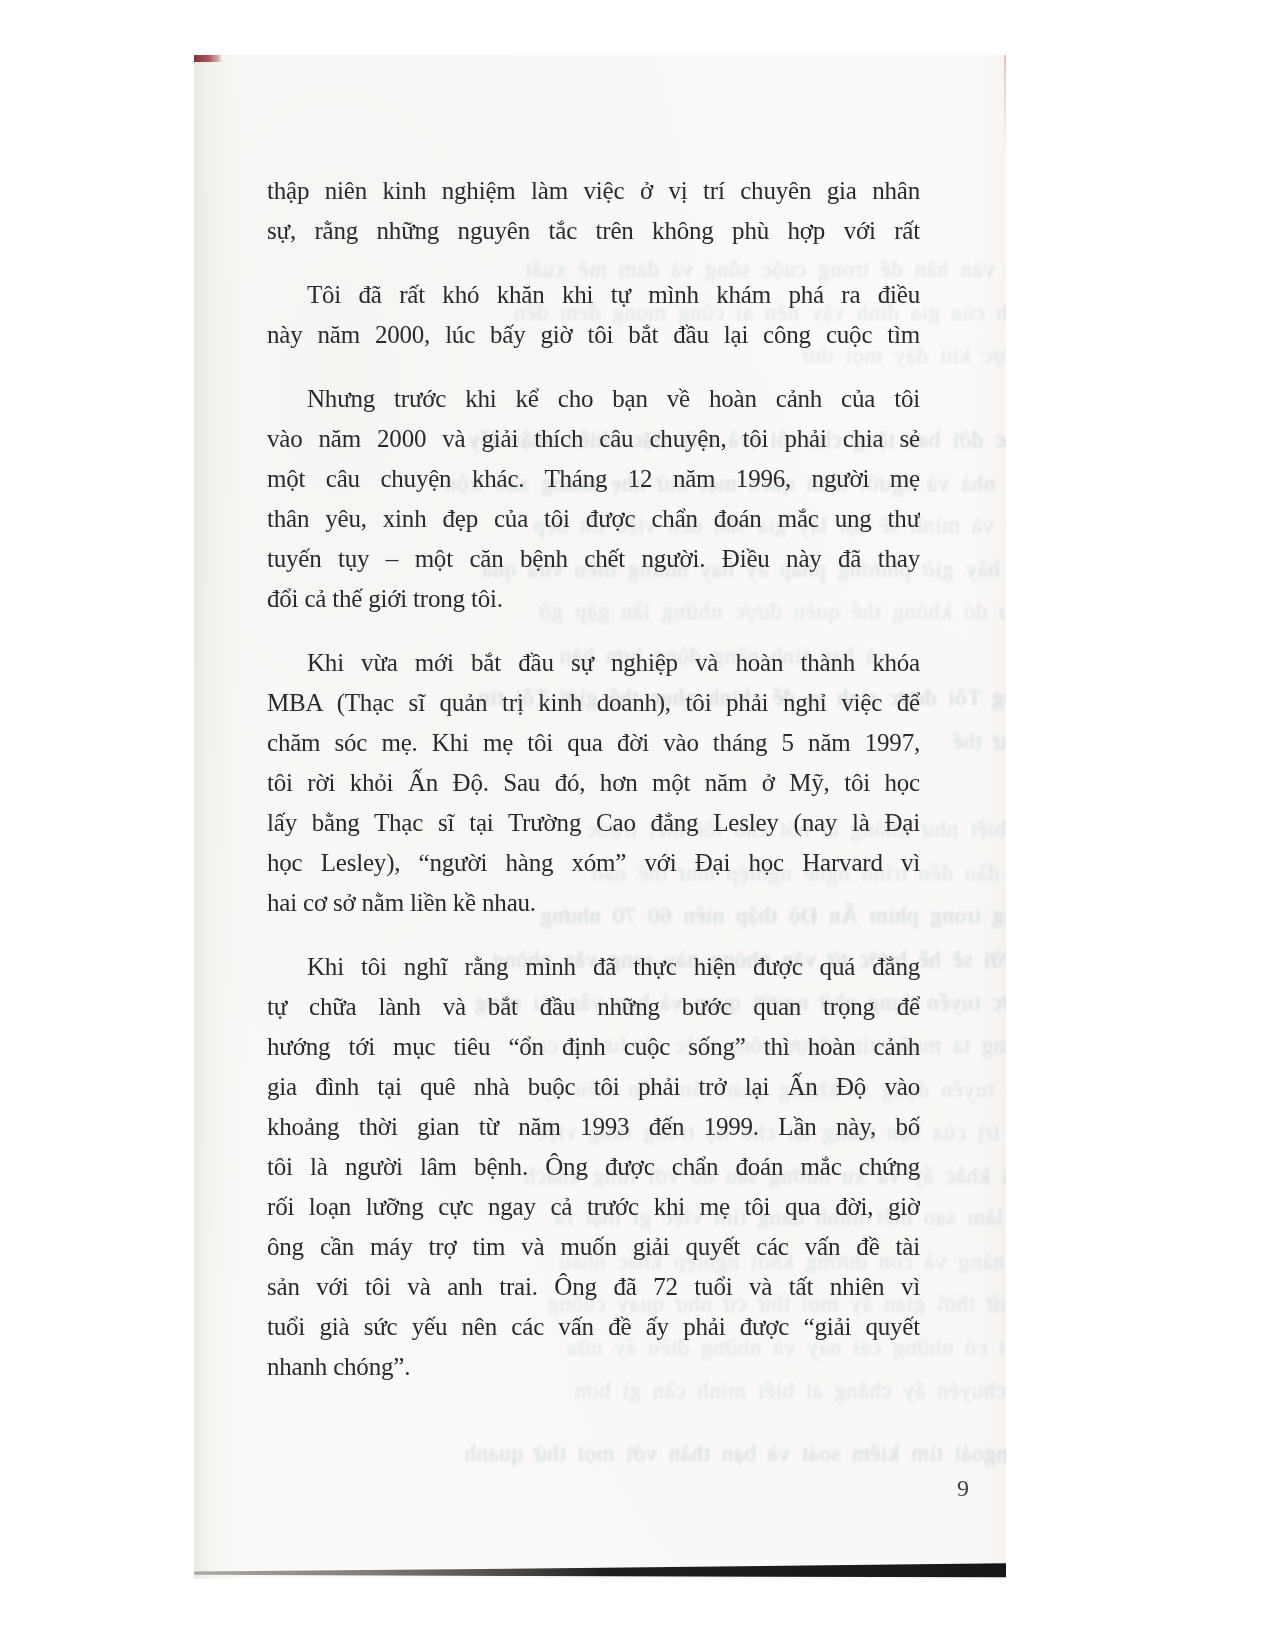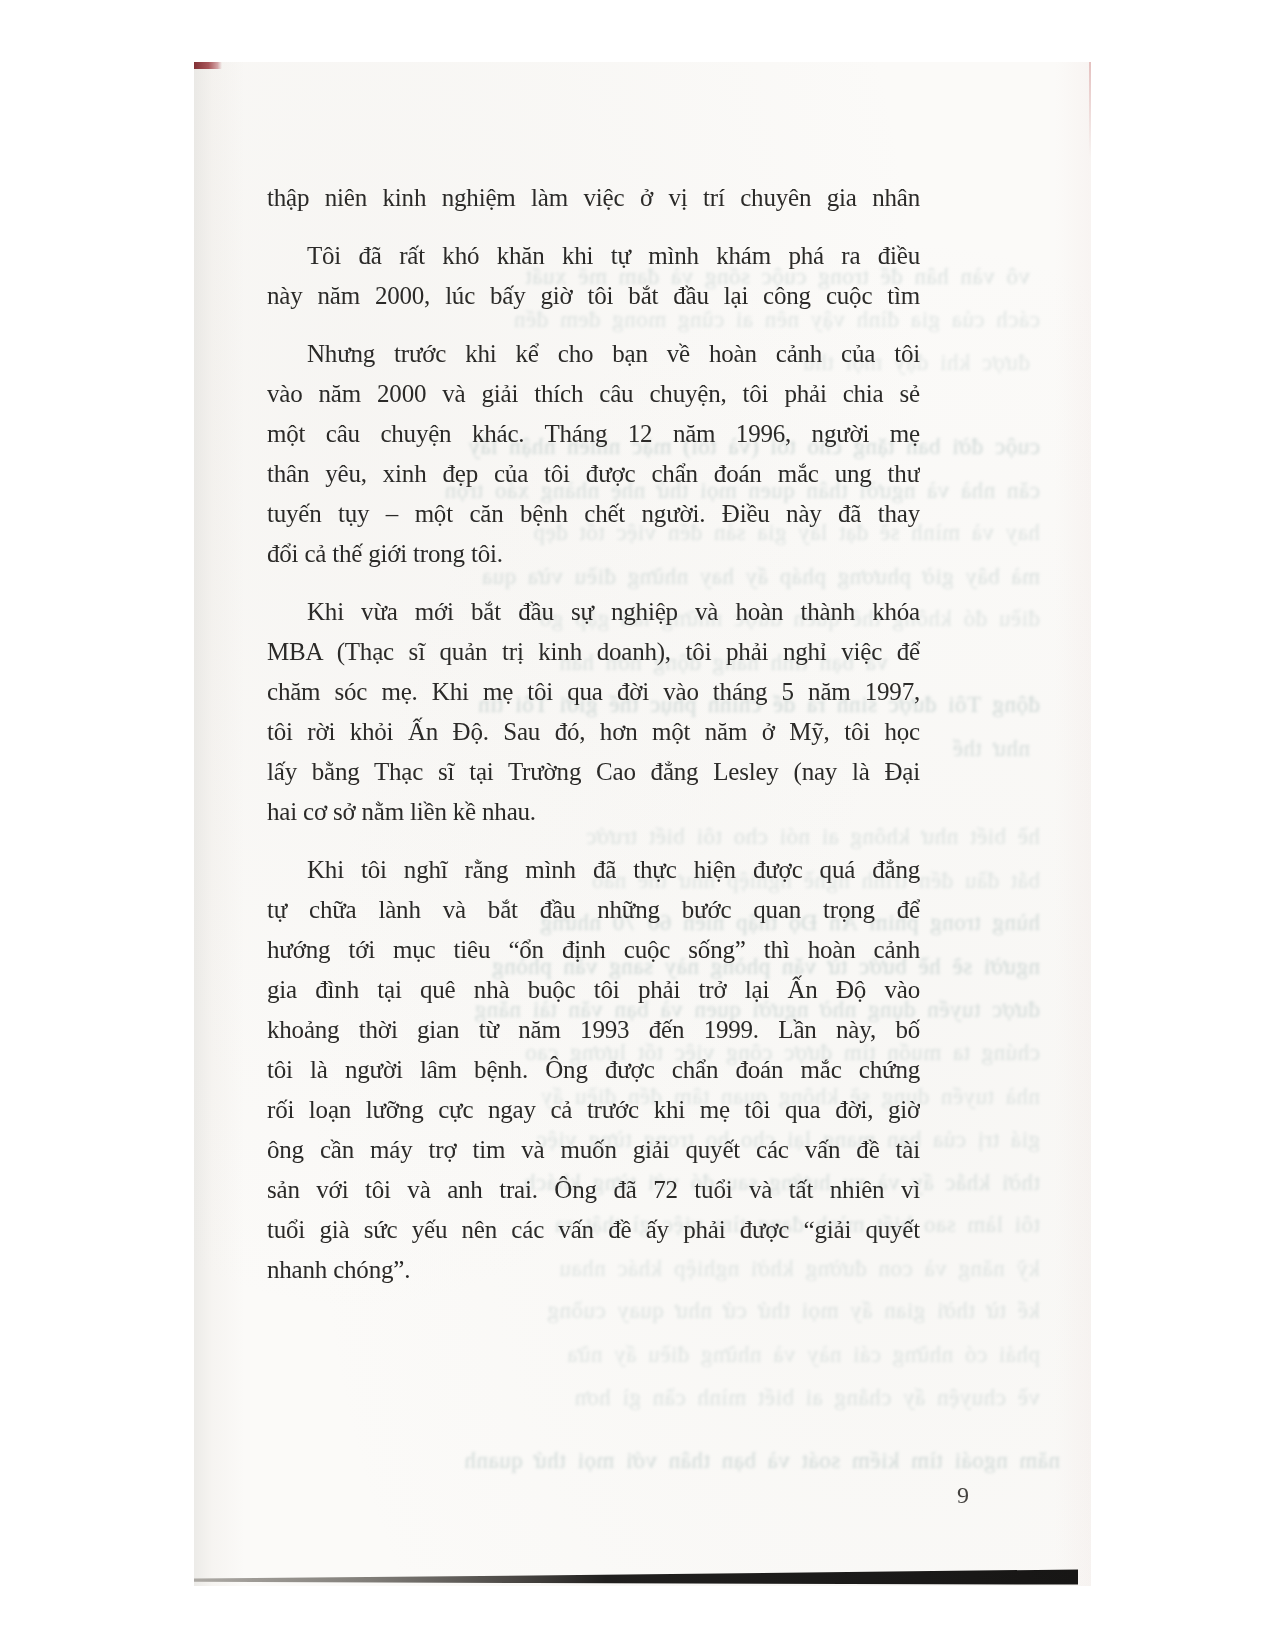--- a/index.html
+++ b/index.html
@@ -7,29 +7,28 @@
     position: relative;
     width: 1275px;
     height: 1650px;
     background: #ffffff;
     overflow: hidden;
     font-family: "Liberation Serif", "DejaVu Serif", serif;
   }
   .page {
     position: absolute;
     left: 194px;
-    top: 62px;
-    width: 884px;
+    top: 55px;
+    width: 812px;
     height: 1524px;
     background:
       radial-gradient(ellipse at 18% 22%, rgba(205,200,193,0.10), transparent 55%),
       radial-gradient(ellipse at 80% 70%, rgba(205,205,198,0.08), transparent 60%),
       linear-gradient(to right, #ecebe8 0px, #f6f4f1 18px, var(--paper, #fbfaf8) 50px, #fbfaf8 96%, #f8f4f2 100%);
     overflow: hidden;
-    padding-left: 13px;
   }
   .red-mark {
     position: absolute;
     left: -2px;
     top: -1px;
     width: 30px;
     height: 8px;
     border-radius: 1px;
     background: linear-gradient(to right, var(--edge-mark-red, #7c2b2f), #a9575b 55%, #d3a4a6 85%, rgba(222,192,192,0));
   }
@@ -58,21 +57,21 @@
   .text-block {
     position: absolute;
     left: 73px;
     top: 116px;
     width: 653px;
     color: var(--ink, #2b2a28);
     font-size: 25px;
     line-height: 40px;
     letter-spacing: -0.2px;
   }
-  .para + .para { margin-top: 18px; }
+  .para + .para { margin-top: 24px; }
   .line {
     height: 40px;
     overflow: hidden;
     text-align: justify;
     text-align-last: justify;
   }
   .line.last { text-align: left; text-align-last: left; }
   .line.indent { padding-left: 40px; }
   .page-number {
     position: absolute;
@@ -125,39 +124,41 @@
         <div class="ghost" style="left: 74px; top: 1148px; width: 772px; opacity: 0.34;">tôi làm sao biết mình đang tìm việc gì thật ra</div>
         <div class="ghost" style="left: 74px; top: 1192px; width: 772px; opacity: 0.3;">kỹ năng và con đường khởi nghiệp khác nhau</div>
         <div class="ghost" style="left: 74px; top: 1234px; width: 772px; opacity: 0.32;">kể từ thời gian ấy mọi thứ cứ như quay cuồng</div>
         <div class="ghost" style="left: 74px; top: 1278px; width: 772px; opacity: 0.3;">phải có những cái này và những điều ấy nữa</div>
         <div class="ghost" style="left: 74px; top: 1321px; width: 772px; opacity: 0.32;">về chuyện ấy chẳng ai biết mình cần gì hơn</div>
         <div class="ghost" style="left: 136px; top: 1384px; width: 730px; opacity: 0.45;">năm ngoái tìm kiếm soát và bạn thân với mọi thứ quanh</div>
       </div>
     <div id="text-block" class="text-block">
         <div class="para">
           <div class="line">thập niên kinh nghiệm làm việc ở vị trí chuyên gia nhân</div>
+          <div class="line">sự, rằng những nguyên tắc trên không phù hợp với rất</div>
         </div>
         <div class="para">
           <div class="line indent">Tôi đã rất khó khăn khi tự mình khám phá ra điều</div>
           <div class="line">này năm 2000, lúc bấy giờ tôi bắt đầu lại công cuộc tìm</div>
         </div>
         <div class="para">
           <div class="line indent">Nhưng trước khi kể cho bạn về hoàn cảnh của tôi</div>
           <div class="line">vào năm 2000 và giải thích câu chuyện, tôi phải chia sẻ</div>
           <div class="line">một câu chuyện khác. Tháng 12 năm 1996, người mẹ</div>
           <div class="line">thân yêu, xinh đẹp của tôi được chẩn đoán mắc ung thư</div>
           <div class="line">tuyến tụy – một căn bệnh chết người. Điều này đã thay</div>
           <div class="line last">đổi cả thế giới trong tôi.</div>
         </div>
         <div class="para">
           <div class="line indent">Khi vừa mới bắt đầu sự nghiệp và hoàn thành khóa</div>
           <div class="line">MBA (Thạc sĩ quản trị kinh doanh), tôi phải nghỉ việc để</div>
           <div class="line">chăm sóc mẹ. Khi mẹ tôi qua đời vào tháng 5 năm 1997,</div>
           <div class="line">tôi rời khỏi Ấn Độ. Sau đó, hơn một năm ở Mỹ, tôi học</div>
           <div class="line">lấy bằng Thạc sĩ tại Trường Cao đẳng Lesley (nay là Đại</div>
+          <div class="line">học Lesley), “người hàng xóm” với Đại học Harvard vì</div>
           <div class="line last">hai cơ sở nằm liền kề nhau.</div>
         </div>
         <div class="para">
           <div class="line indent">Khi tôi nghĩ rằng mình đã thực hiện được quá đẳng</div>
           <div class="line">tự chữa lành và bắt đầu những bước quan trọng để</div>
           <div class="line">hướng tới mục tiêu “ổn định cuộc sống” thì hoàn cảnh</div>
           <div class="line">gia đình tại quê nhà buộc tôi phải trở lại Ấn Độ vào</div>
           <div class="line">khoảng thời gian từ năm 1993 đến 1999. Lần này, bố</div>
           <div class="line">tôi là người lâm bệnh. Ông được chẩn đoán mắc chứng</div>
           <div class="line">rối loạn lưỡng cực ngay cả trước khi mẹ tôi qua đời, giờ</div>

